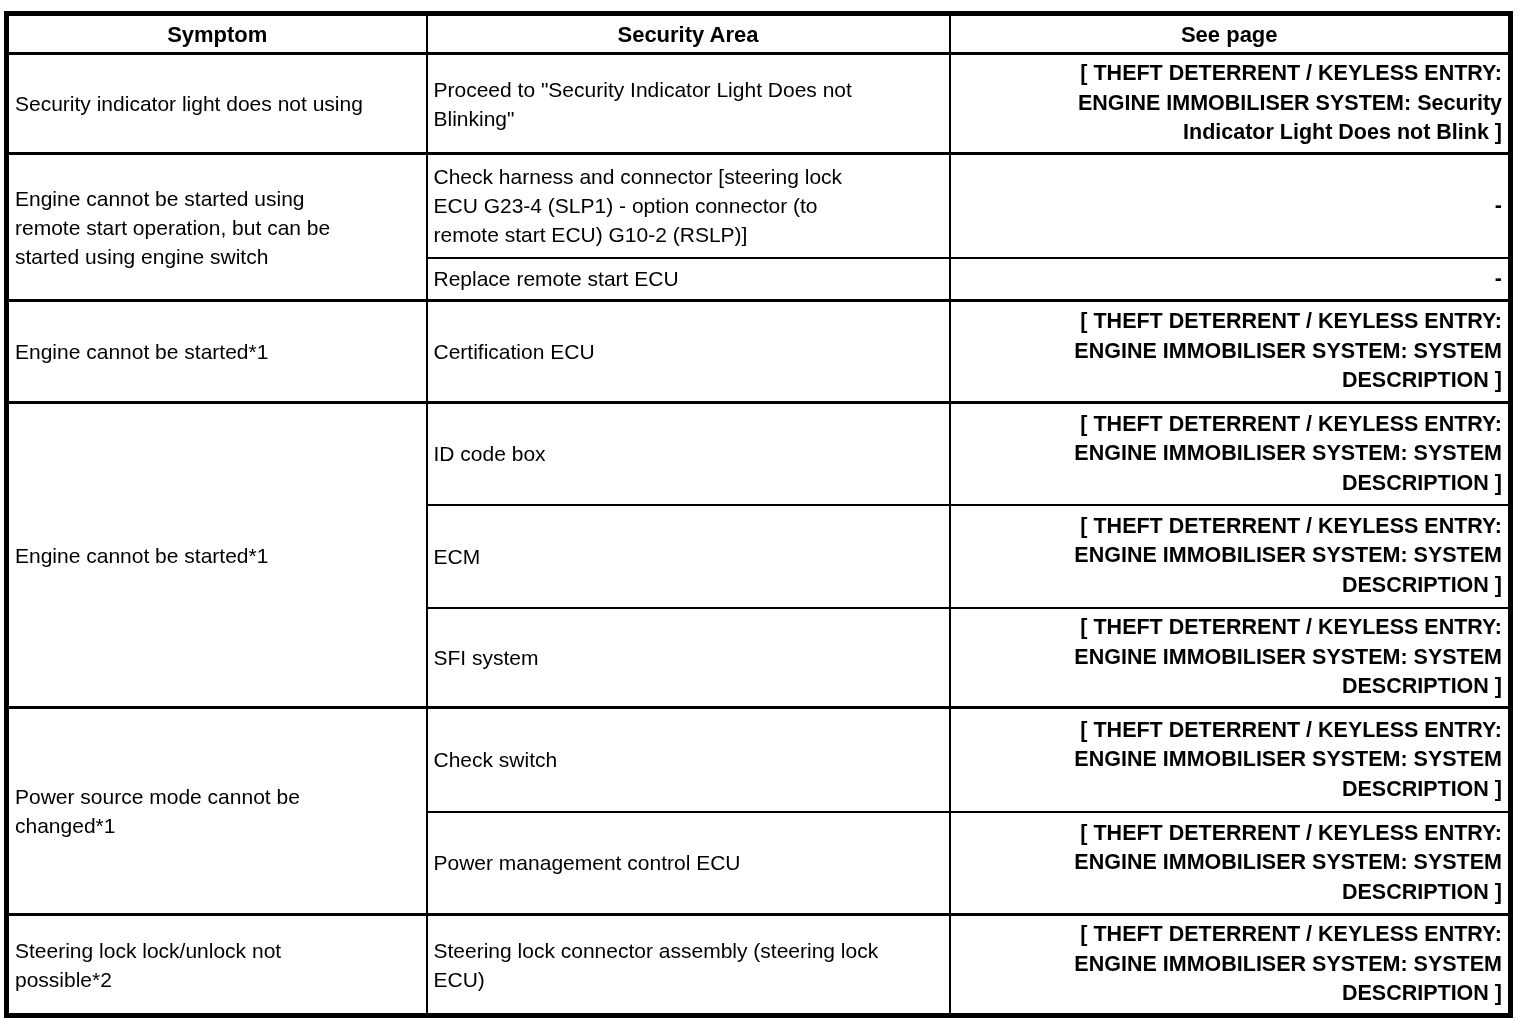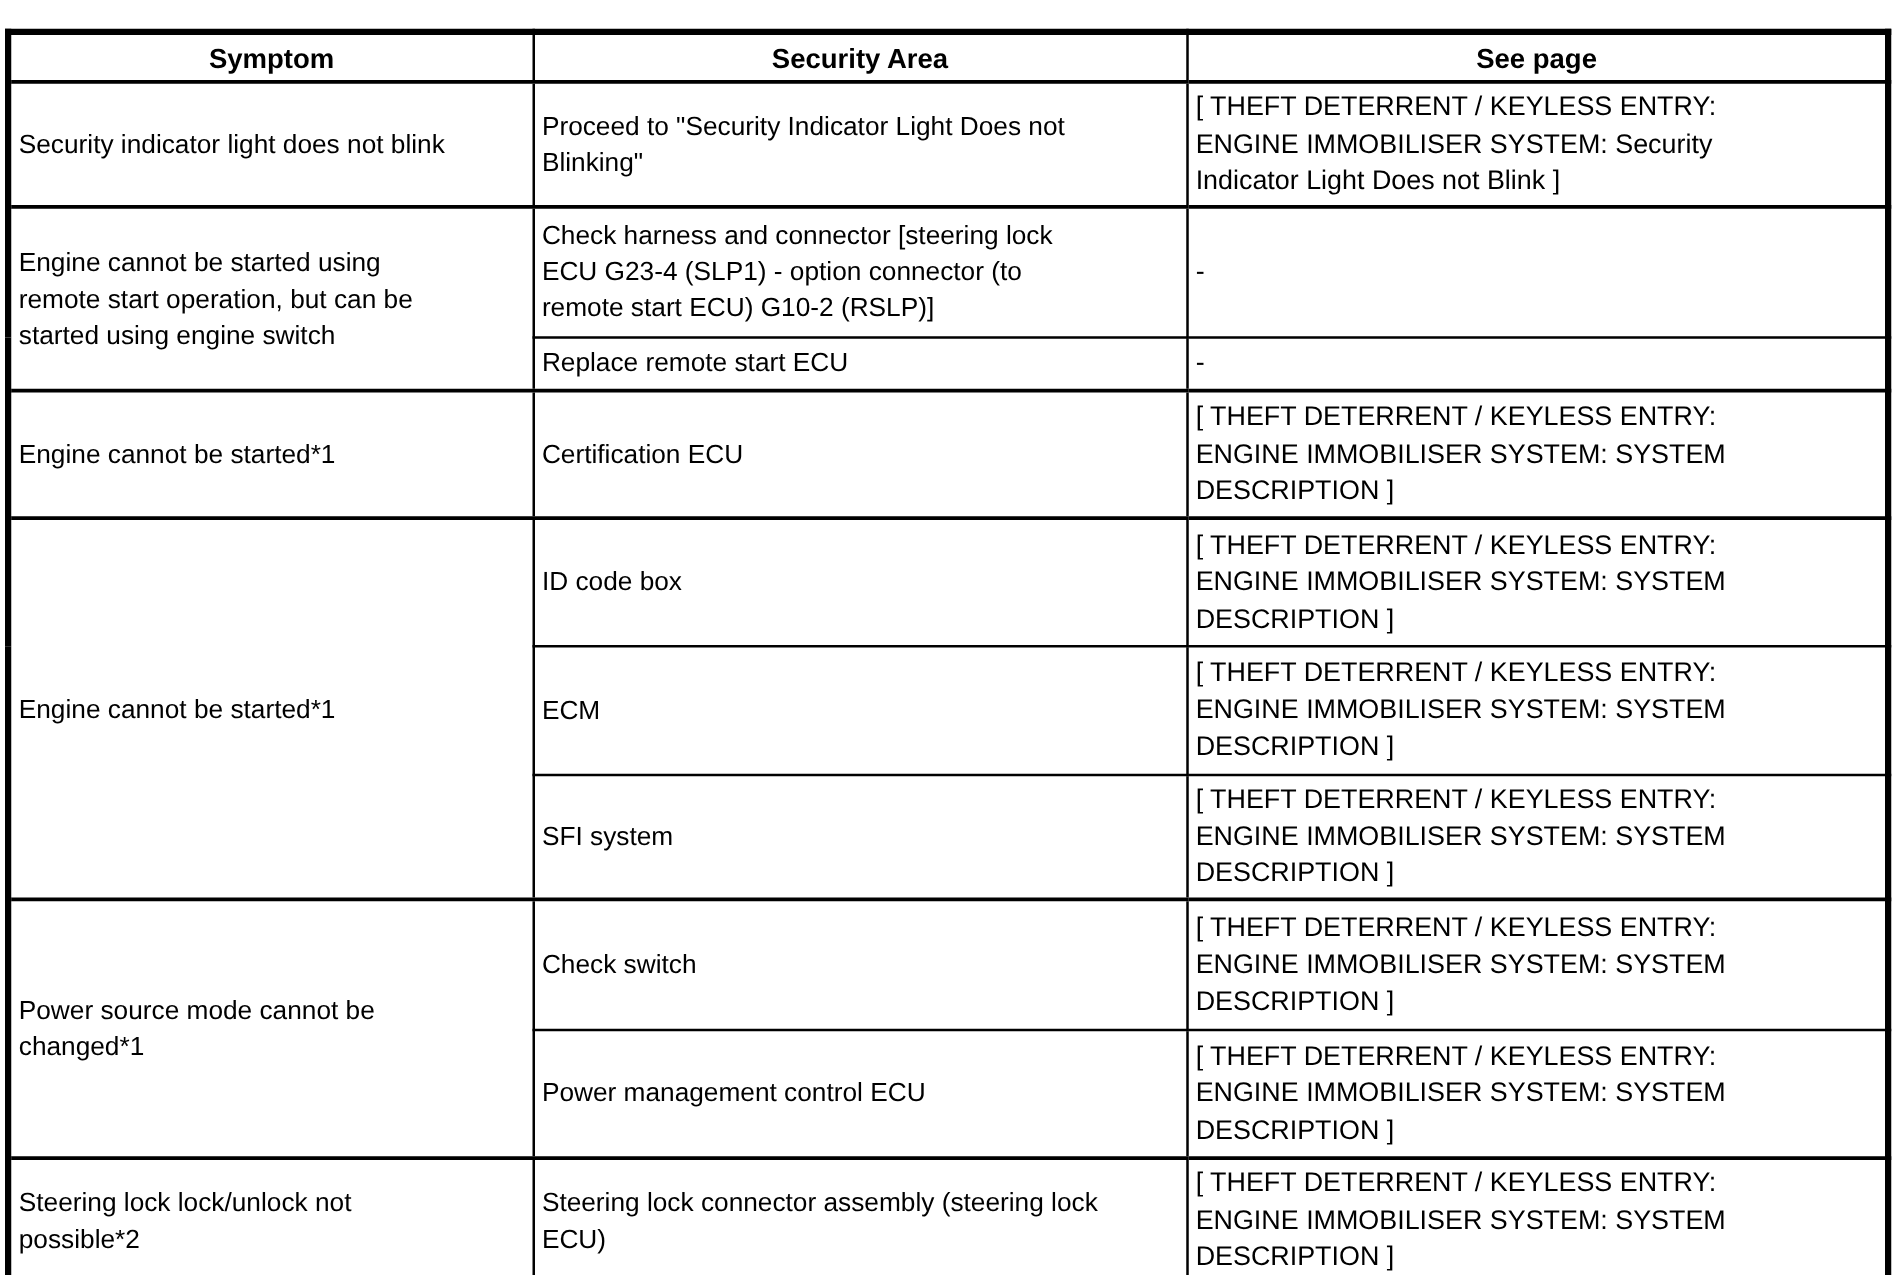--- a/index.html
+++ b/index.html
@@ -6,21 +6,21 @@
     margin: 0;
     padding: 0;
     background: #ffffff;
     font-family: "Liberation Sans", sans-serif;
     color: #000000;
   }
   .page {
     width: 1520px;
     height: 1020px;
     box-sizing: border-box;
-    padding: 23px 4px;
+    padding: 11px 4px;
     background: #ffffff;
   }
   table.symptom-table {
     border-collapse: collapse;
     table-layout: fixed;
     width: 1509px;
     border: 5px solid #000000;
   }
   col.c-symptom { width: 420px; }
   col.c-suspected { width: 523px; }
@@ -43,22 +43,22 @@
     padding: 2px 4px;
     border-bottom-width: 3px;
   }
   tr.group-start > td { border-top-width: 3px; }
 
   td.symptom, td.suspected {
     text-align: left;
     white-space: pre-line;
   }
   td.seepage {
-    text-align: left;
-    font-weight: normal;
+    text-align: right;
+    font-weight: bold;
     white-space: pre-line;
     font-size: 21.5px;
     line-height: 29.5px;
   }
 </style>
 </head>
 <body>
 
 <div class="page">
   <table class="symptom-table">
@@ -69,21 +69,21 @@
     </colgroup>
     <thead>
       <tr style="height:40px;">
         <th>Symptom</th>
         <th>Security Area</th>
         <th>See page</th>
       </tr>
     </thead>
     <tbody>
       <tr class="group-start" style="height:100px;">
-        <td class="symptom">Security indicator light does not blink</td>
+        <td class="symptom">Security indicator light does not using</td>
         <td class="suspected">Proceed to "Security Indicator Light Does not
 Blinking"</td>
         <td class="seepage">[ THEFT DETERRENT / KEYLESS ENTRY:
 ENGINE IMMOBILISER SYSTEM: Security
 Indicator Light Does not Blink ]</td>
       </tr>
       <tr class="group-start" style="height:104px;">
         <td class="symptom" rowspan="2">Engine cannot be started using
 remote start operation, but can be
 started using engine switch</td>

